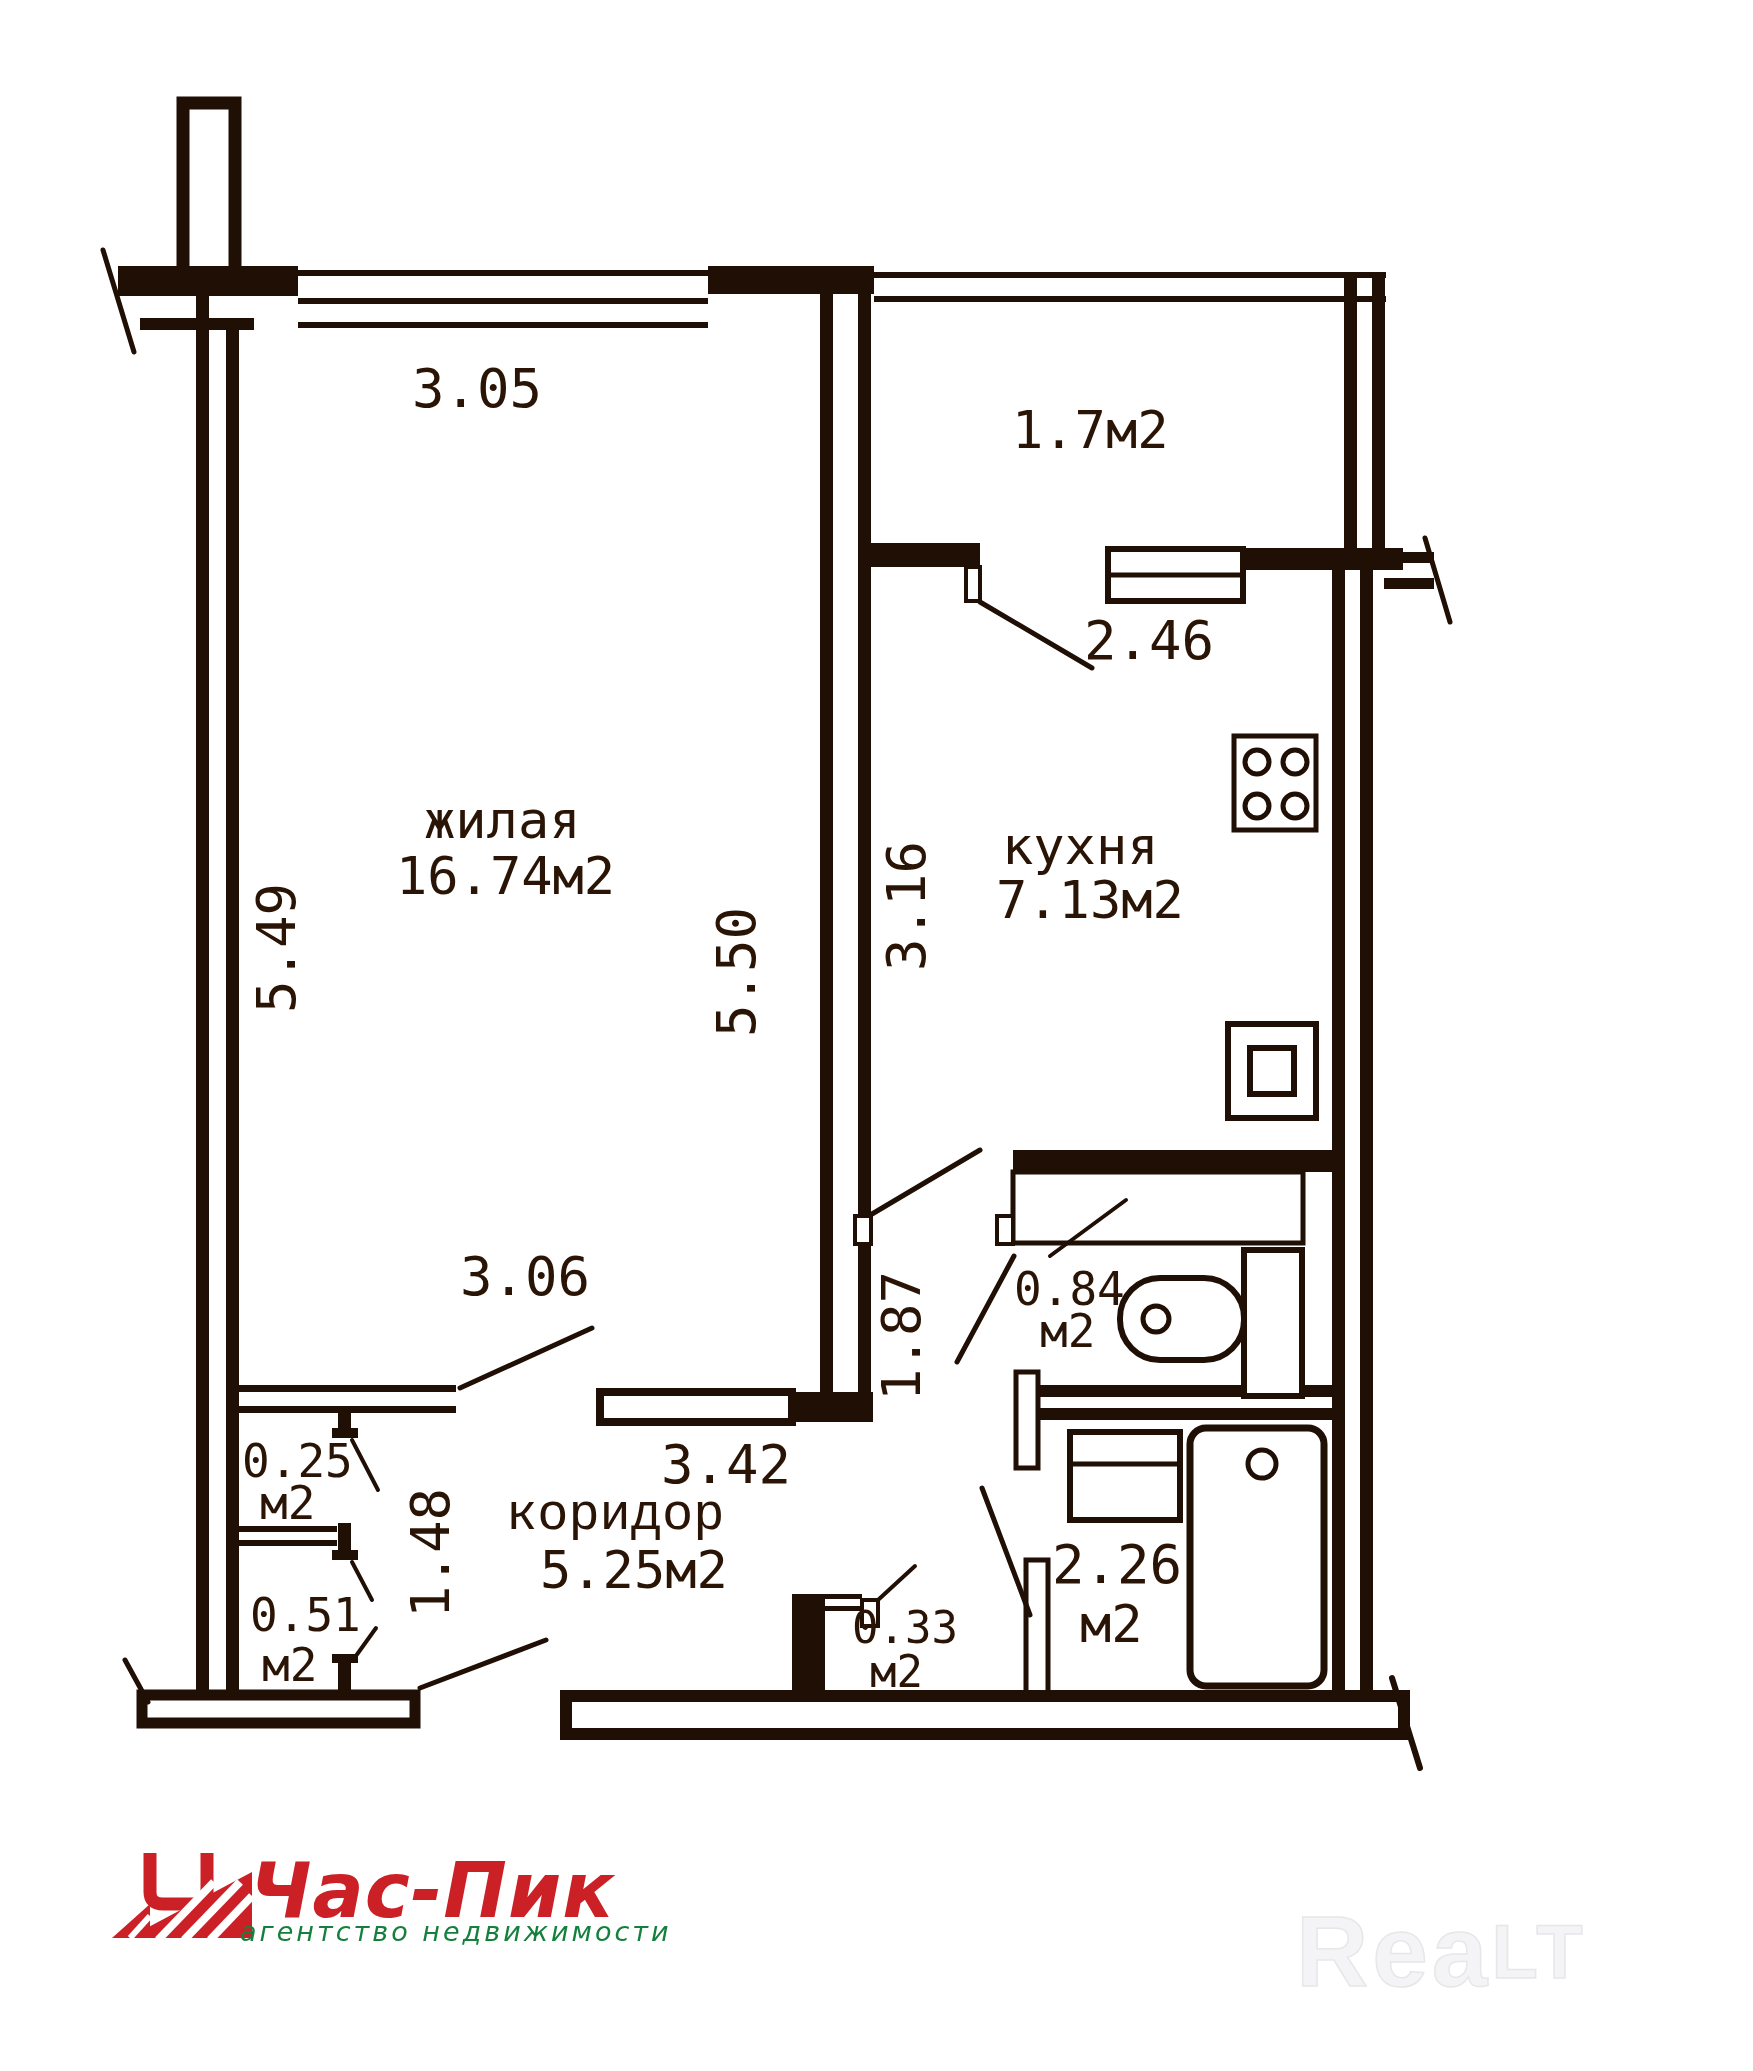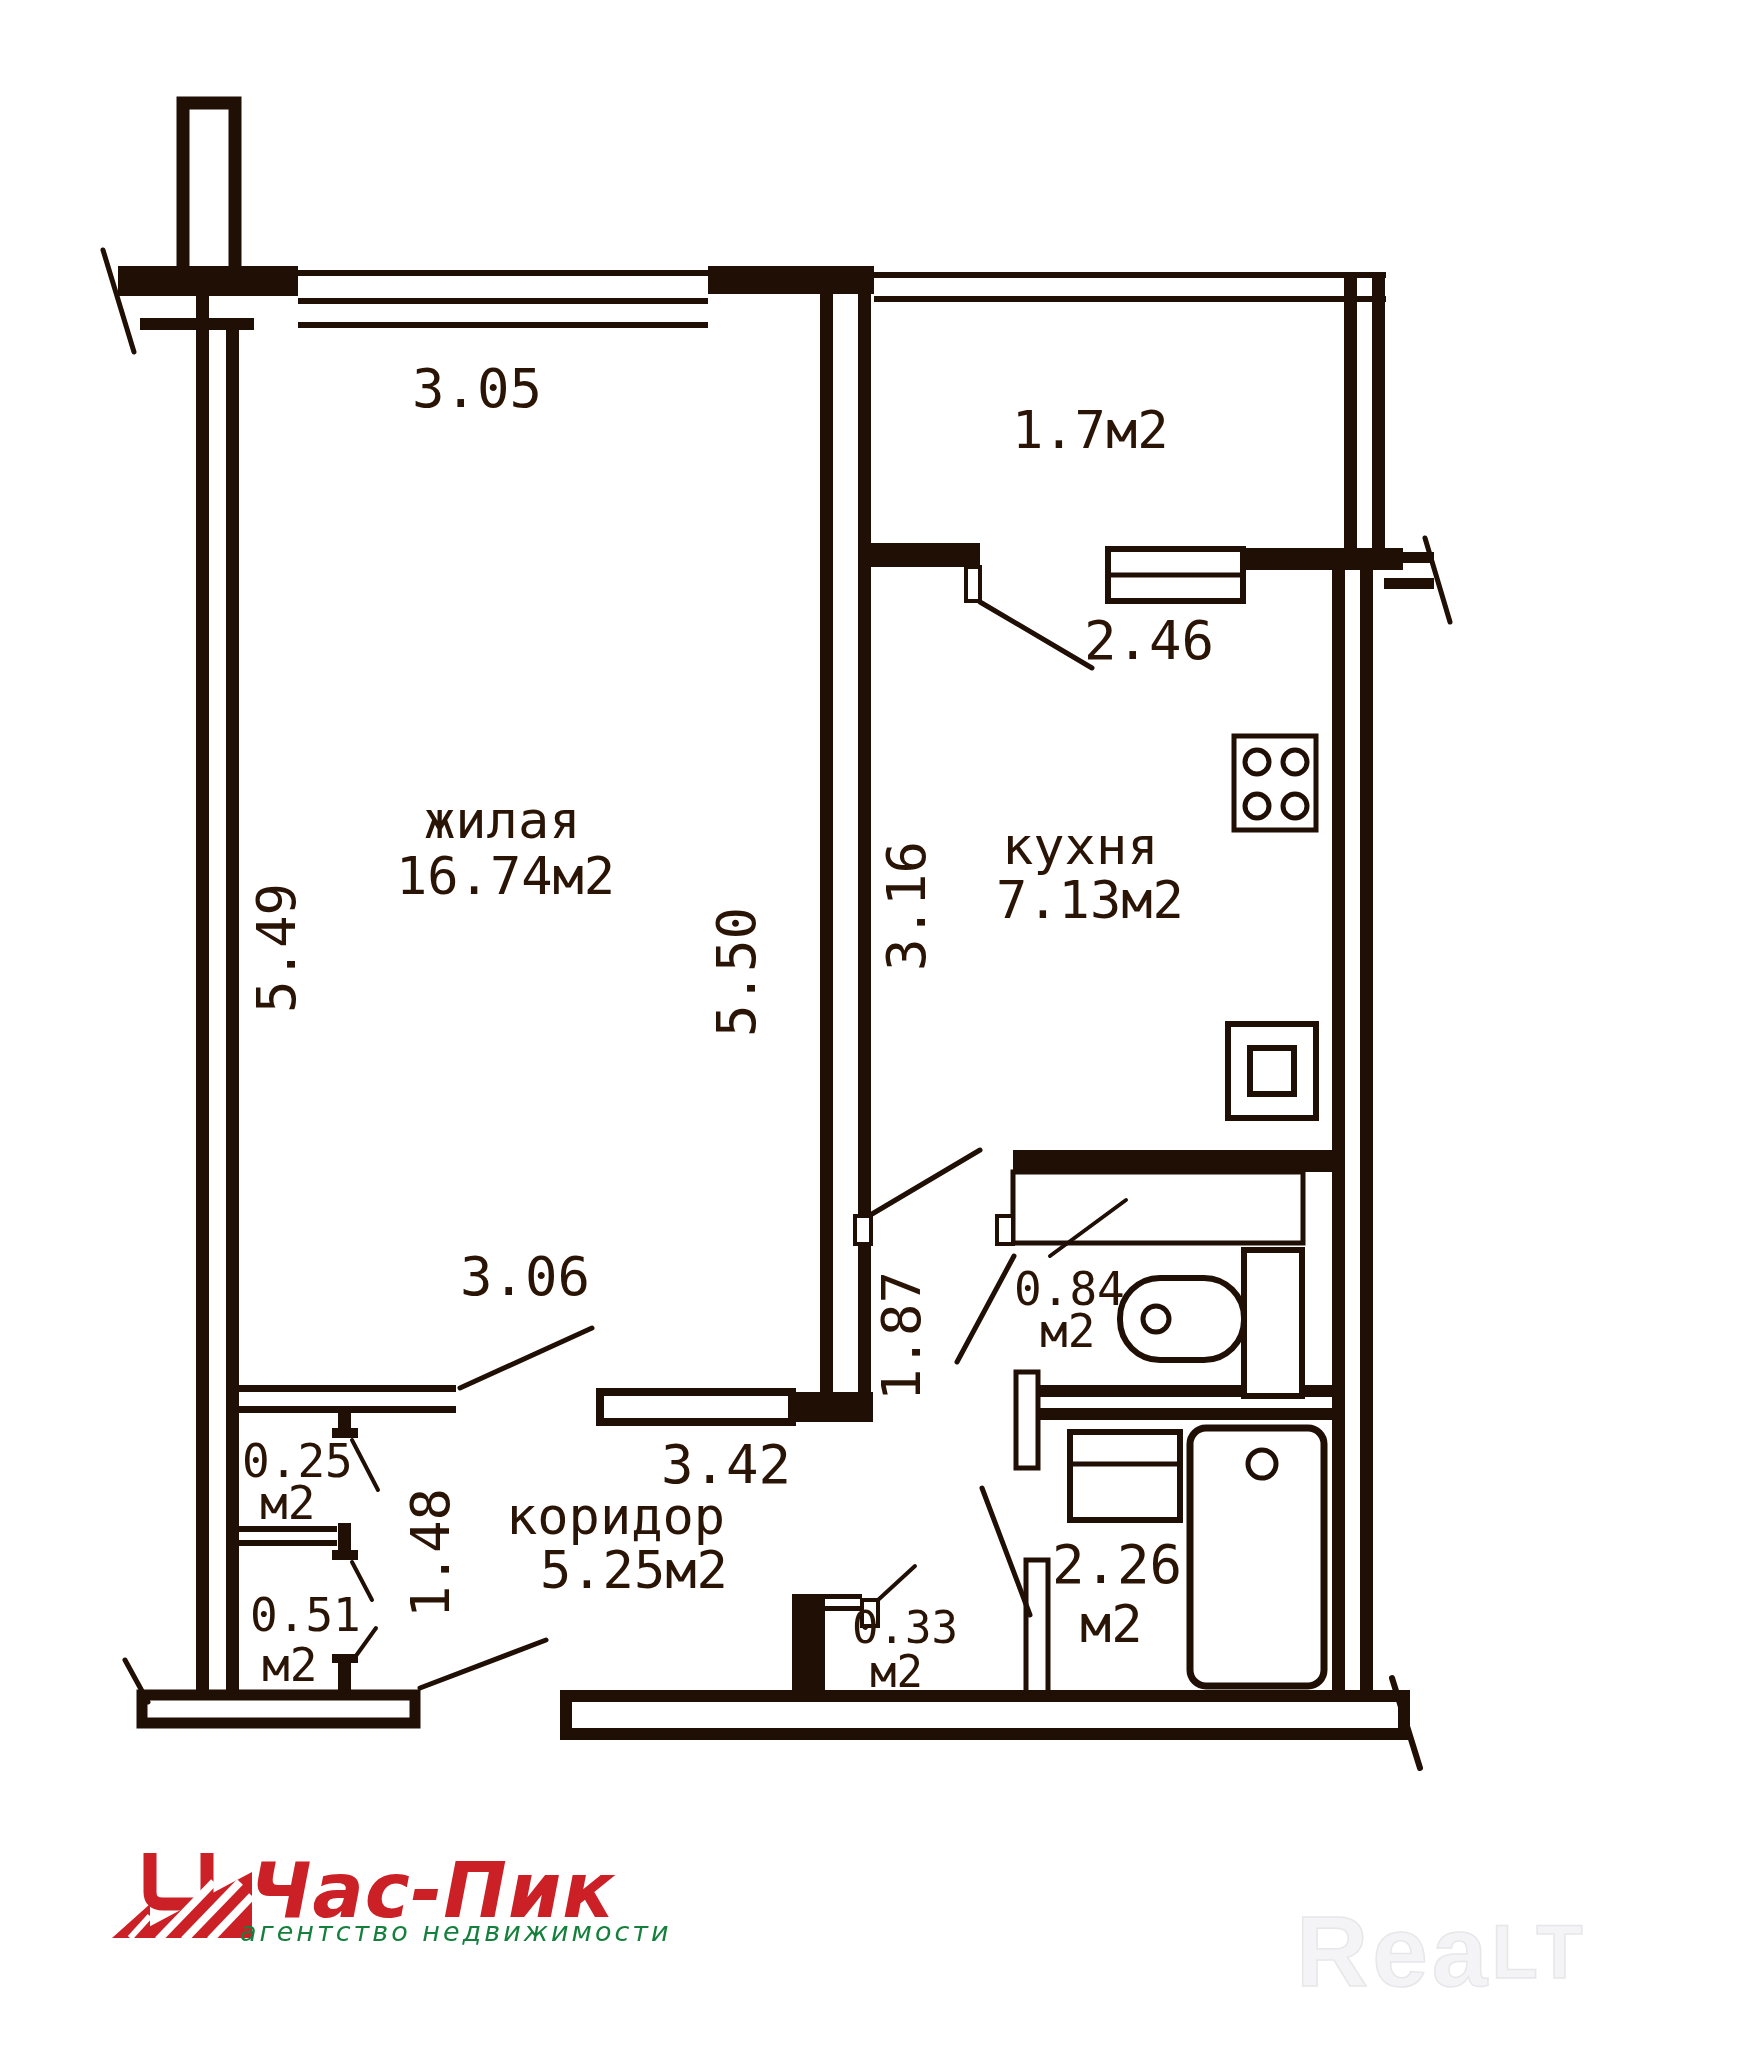--- a/index.html
+++ b/index.html
@@ -191,21 +191,21 @@
 
   <div class="lbl fs46" style="left:242px;top:1438px;">0.25</div>
   <div class="lbl fs46" style="left:260px;top:1480px;">м2</div>
 
   <div class="vlbl fs54" style="left:431px;top:1553px;">1.48</div>
 
   <div class="lbl fs46" style="left:250px;top:1592px;">0.51</div>
   <div class="lbl fs46" style="left:262px;top:1642px;">м2</div>
 
   <div class="lbl fs54" style="left:648px;top:1438px;margin-left:13px;">3.42</div>
-  <div class="lbl fs52" style="left:506px;top:1490px;">коридор</div>
+  <div class="lbl fs52" style="left:506px;top:1490px;font-family:Liberation Mono, monospace;">коридор</div>
   <div class="lbl fs52" style="left:540px;top:1544px;">5.25м2</div>
 
   <div class="lbl fs44" style="left:852px;top:1606px;">0.33</div>
   <div class="lbl fs44" style="left:870px;top:1650px;">м2</div>
 
   <div class="lbl fs54" style="left:1052px;top:1538px;">2.26</div>
   <div class="lbl fs52" style="left:1080px;top:1598px;">м2</div>
 
   <div id="agency-name">Час-Пик</div>
   <div id="agency-tagline">агентство недвижимости</div>

